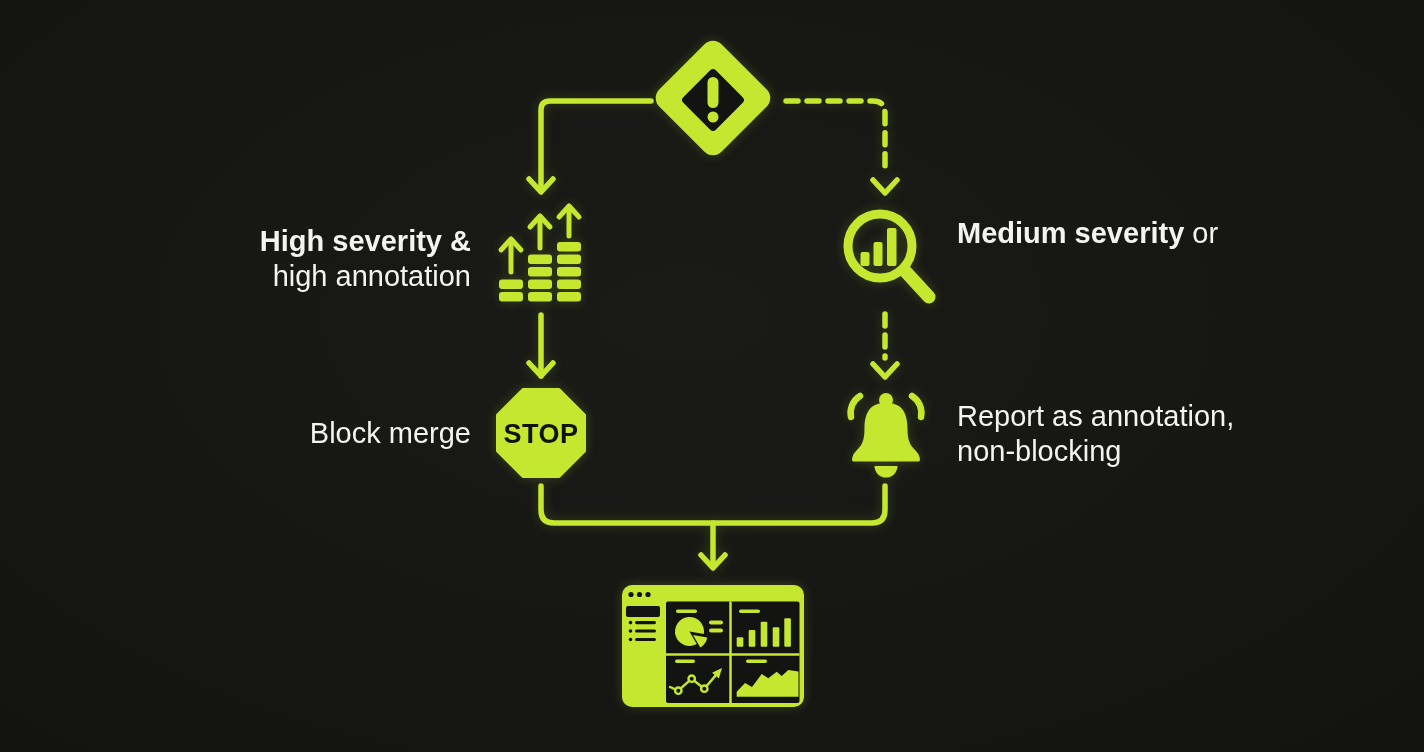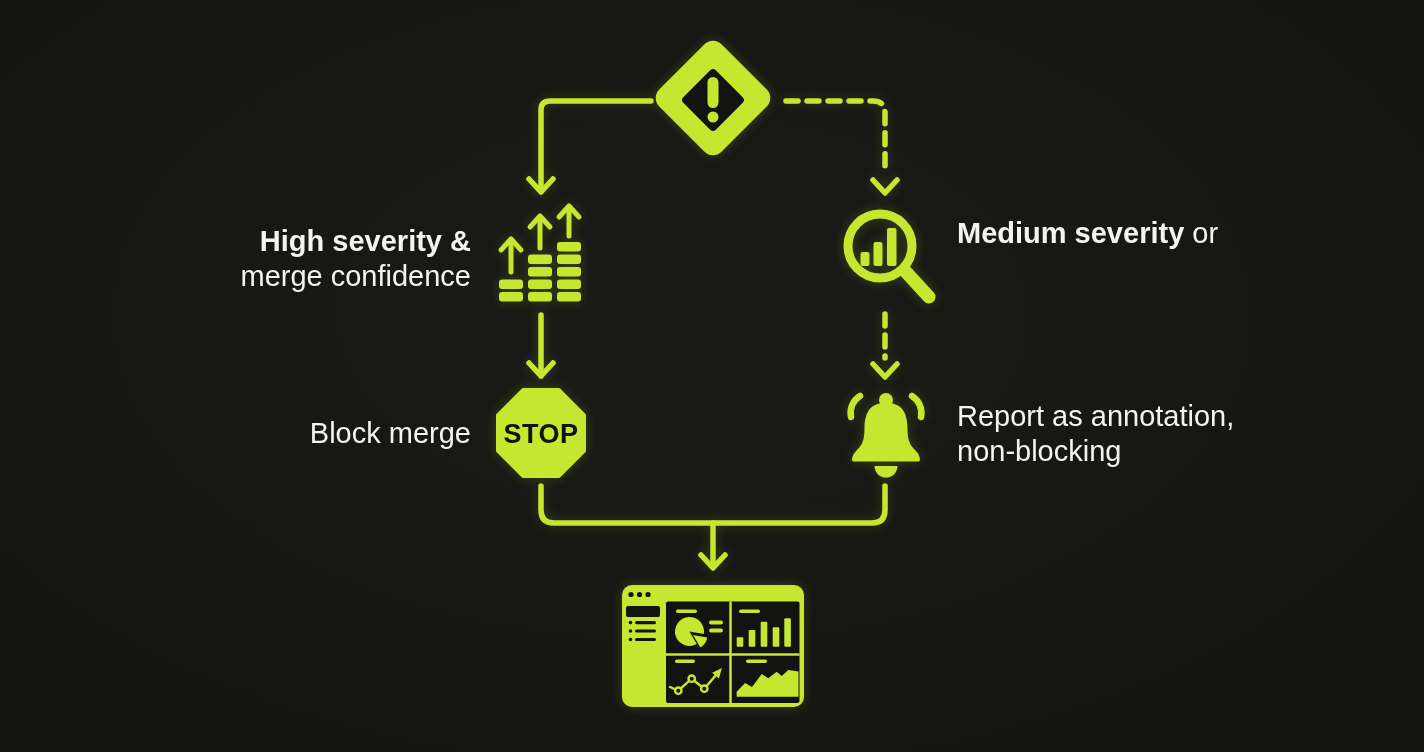--- a/index.html
+++ b/index.html
@@ -160,21 +160,21 @@
       <g>
         <rect class="fl" x="746" y="659.5" width="21" height="3.5" rx="1.7"></rect>
         <path class="fl" d="M736.7 696.7 V691.7 L745 683 L752 687 L761.7 674 L768.3 678.3
                              L776.7 671.7 L781.7 676 L788.3 670 L798.5 671.5 V696.7 Z"></path>
       </g>
     </g>
   </svg>
 
   <div class="label right" style="top:224px; right:953px;">
     <div><span class="b">High severity &amp;</span></div>
-    <div>merge confidence</div>
+    <div>high annotation</div>
   </div>
 
   <div class="label" style="top:216px; left:957px;">
     <div><span class="b">Medium severity</span><span> or</span></div>
   </div>
 
   <div class="label right" style="top:416px; right:953px;">Block merge</div>
 
   <div class="label" style="top:399px; left:957px;">
     <div>Report as annotation,</div>

